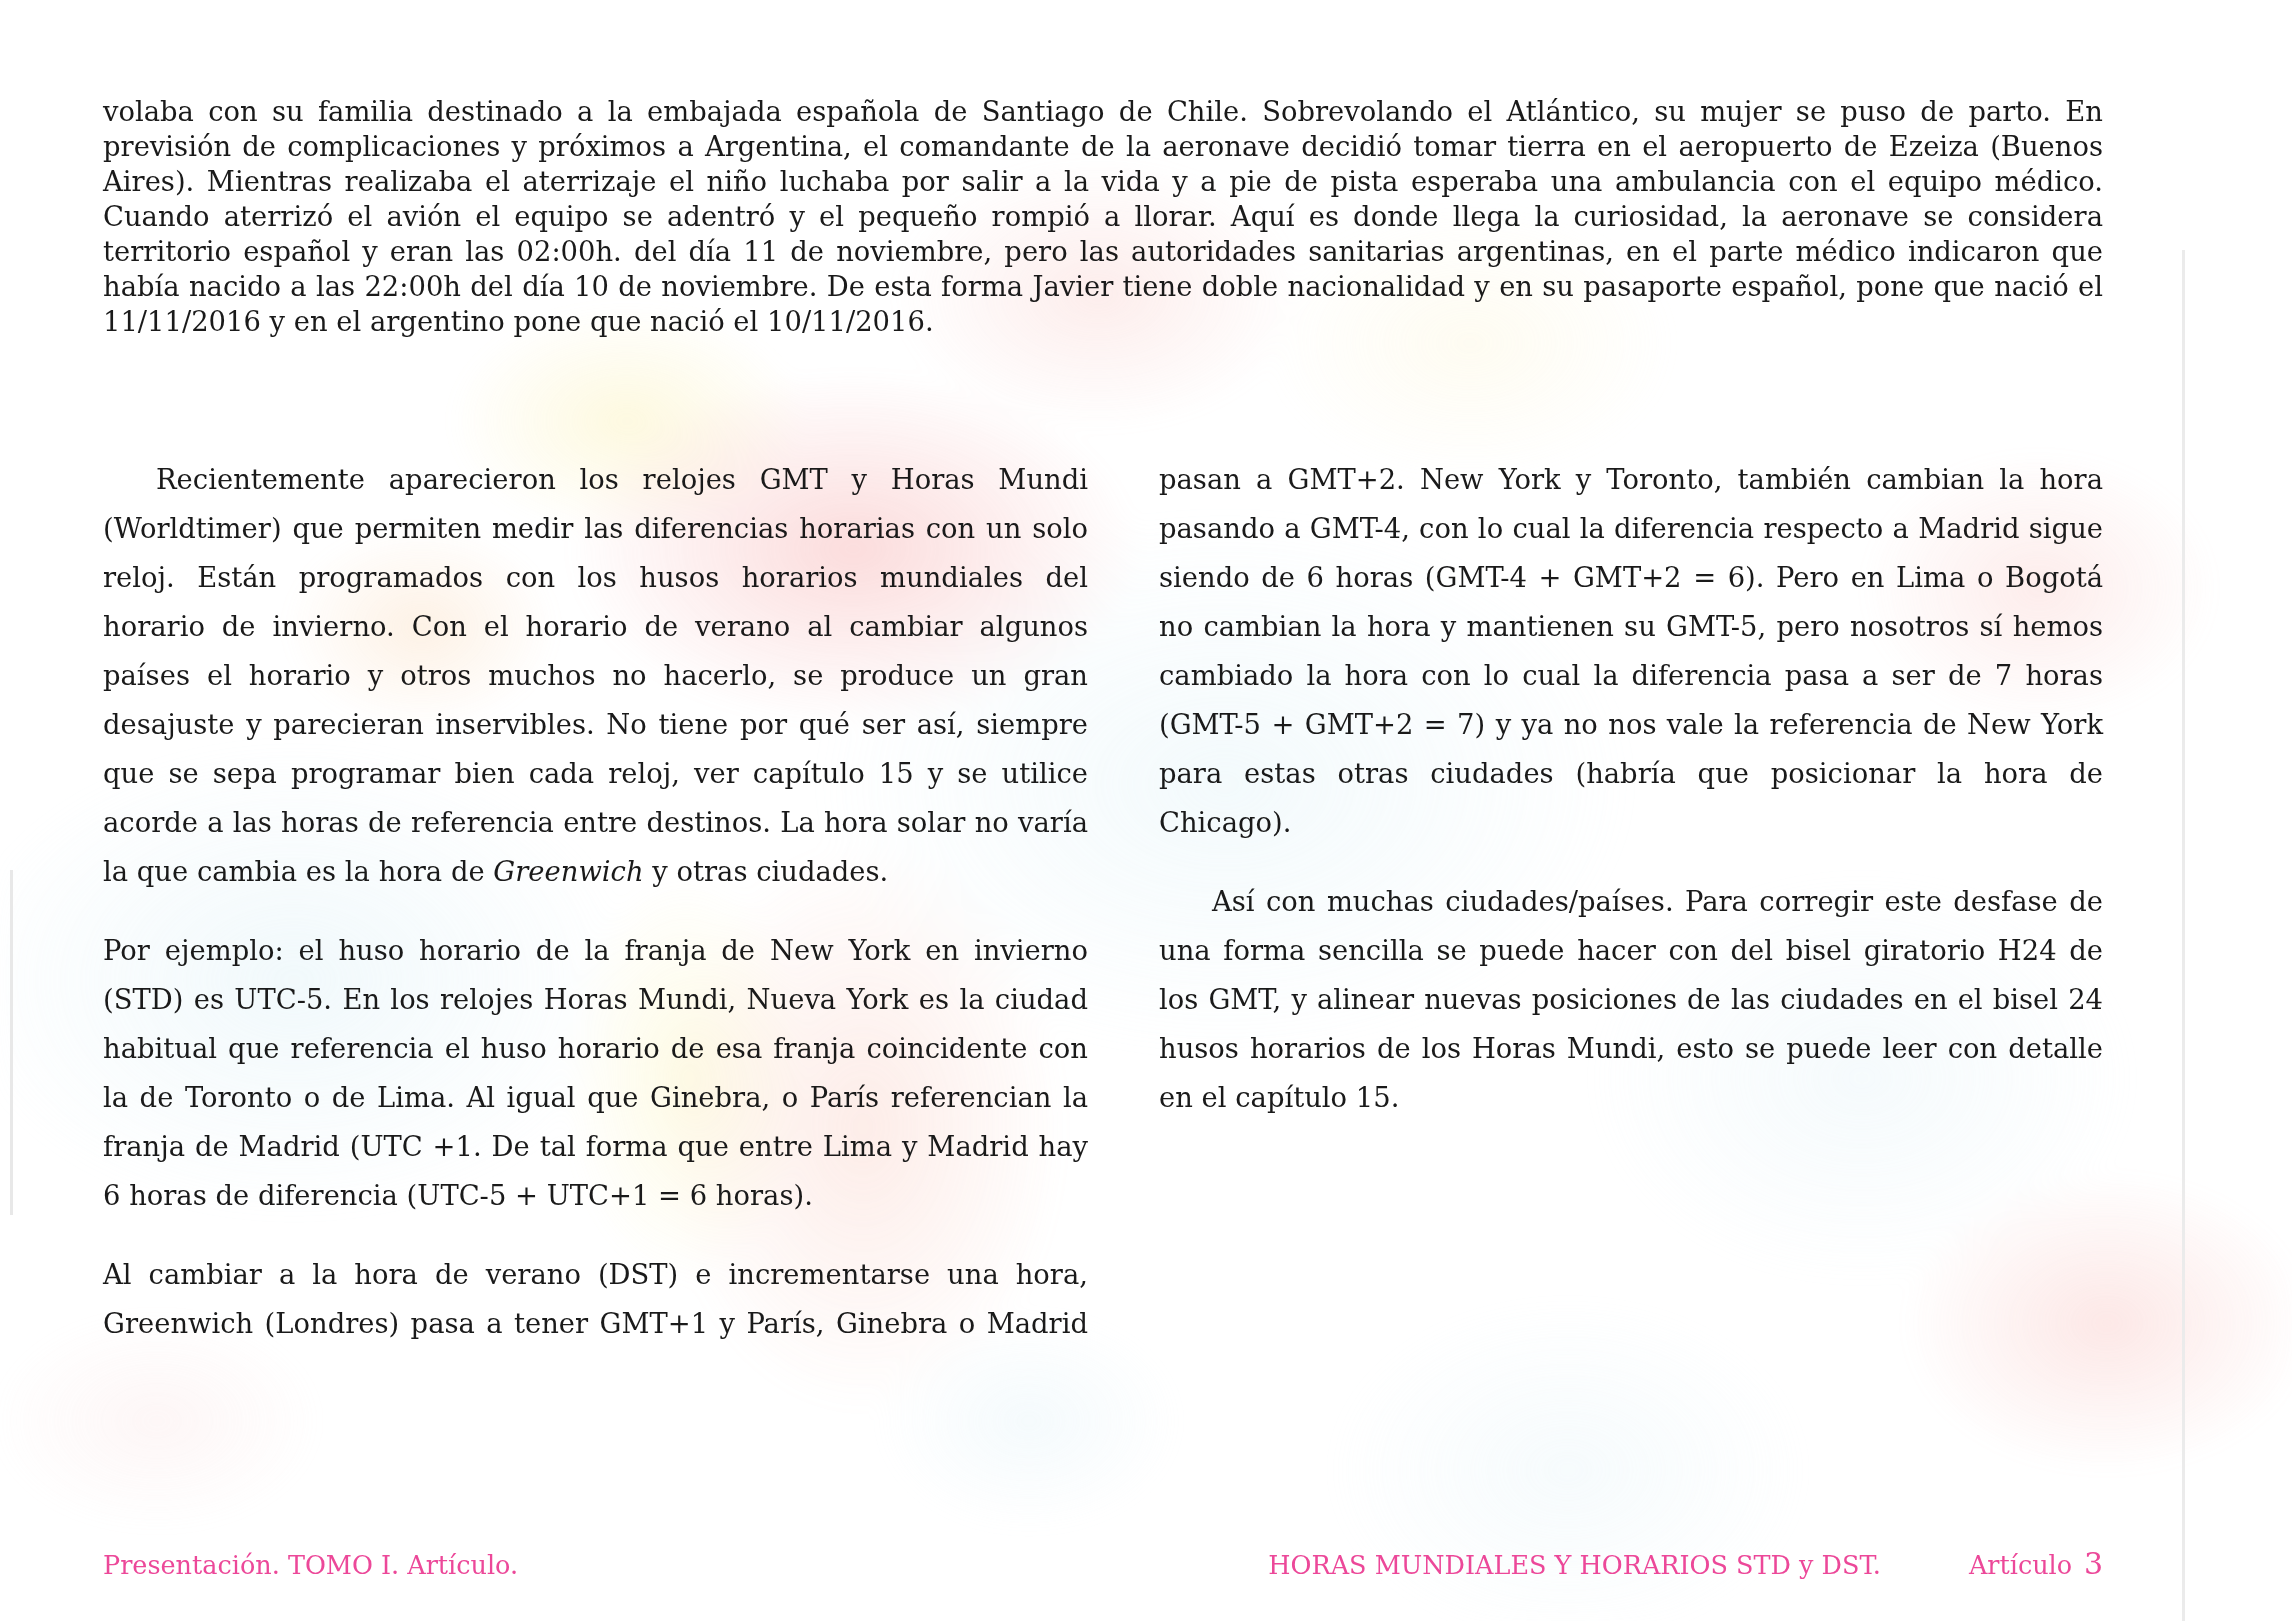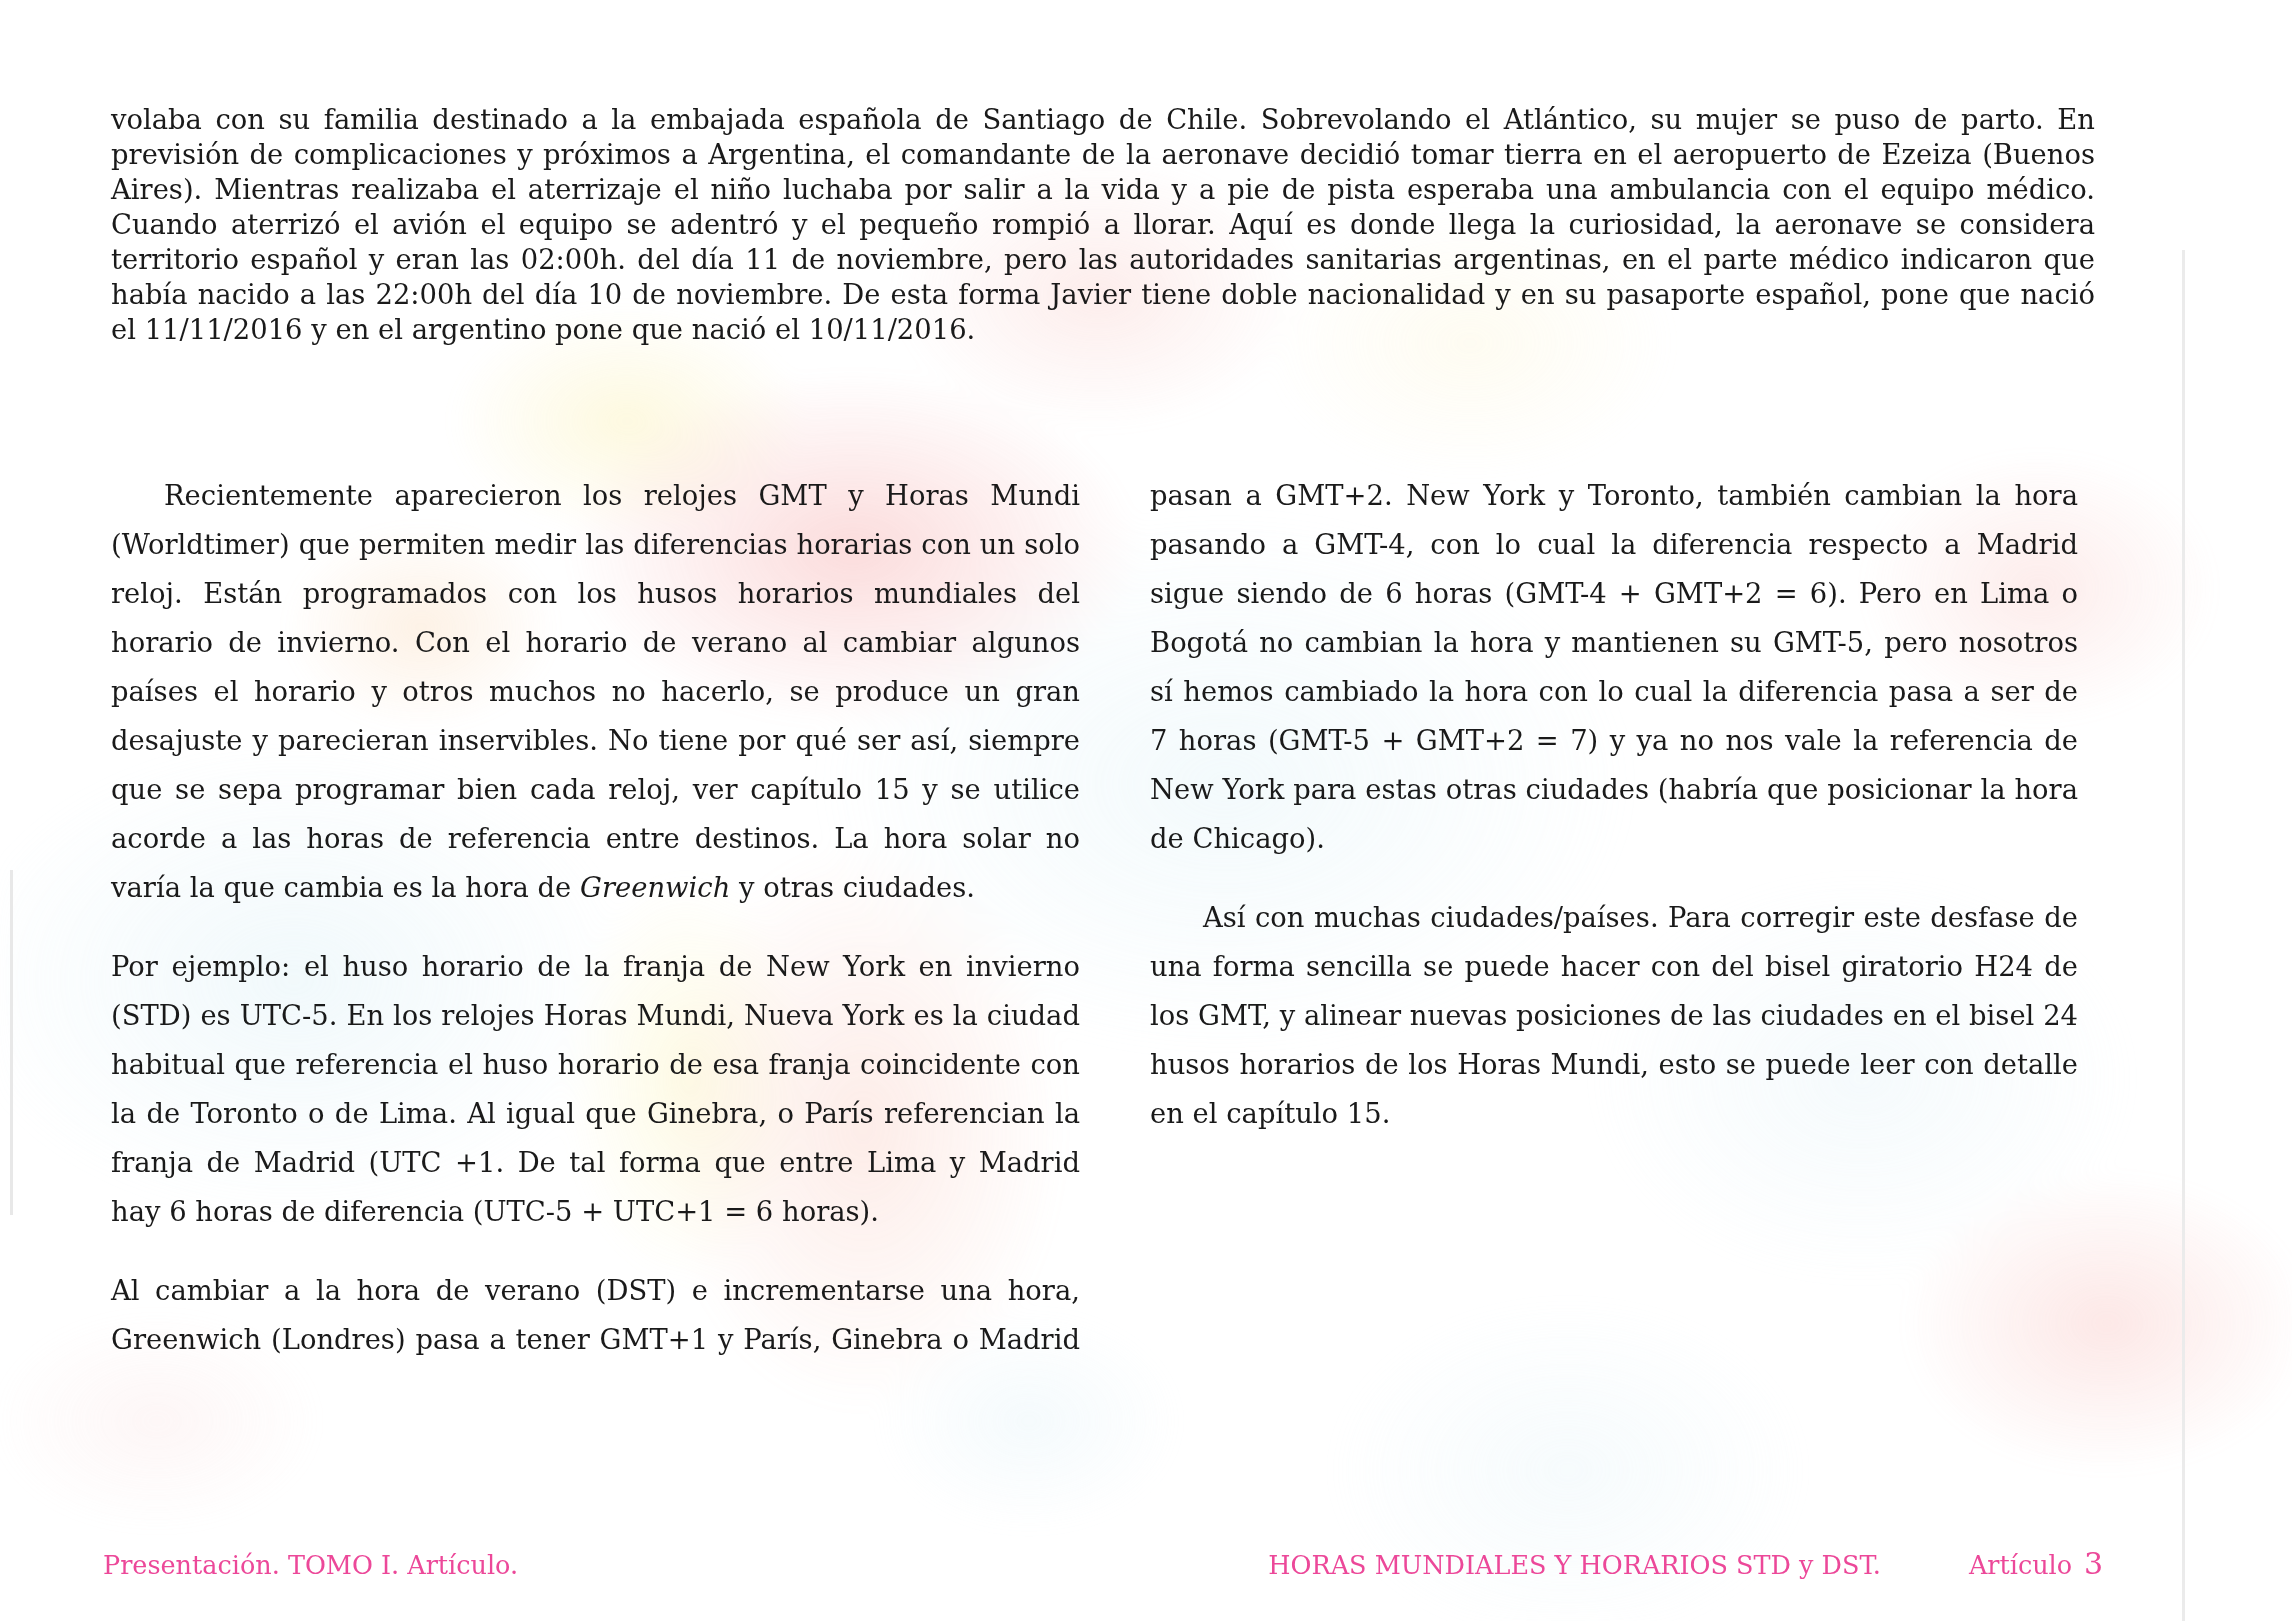--- a/index.html
+++ b/index.html
@@ -55,40 +55,40 @@
     background: #e8e8e8;
     z-index: 0;
   }
 
   
   .page {
     position: relative;
     z-index: 1;
     padding: 94px 190px 0 103px; 
   }
-  p { margin: 8px; }
+  p { margin: 0; }
 
   .intro {
     font-size: 27.4px;
     line-height: 35px;
     text-align: justify;
   }
 
   .heading {
     margin: 116px 0 0 0;
     font-size: 34px;
     font-weight: 400;
     line-height: 69px;
     text-align: center;
   }
   .heading .hline { display: block; }
 
   .columns {
     display: flex;
-    gap: 54px;
+    gap: 71px;
     margin-top: 29px;
   }
   .col { text-align: justify; font-size: 27.4px; line-height: 49px; }
   .col-left  { width: 985px; }
   .col-right { width: 944px; }
   .col p.spaced { margin-top: 30px; }
   .indent { text-indent: 53px; }
   .stretch-last { text-align-last: justify; }
   em { font-style: italic; }
 

